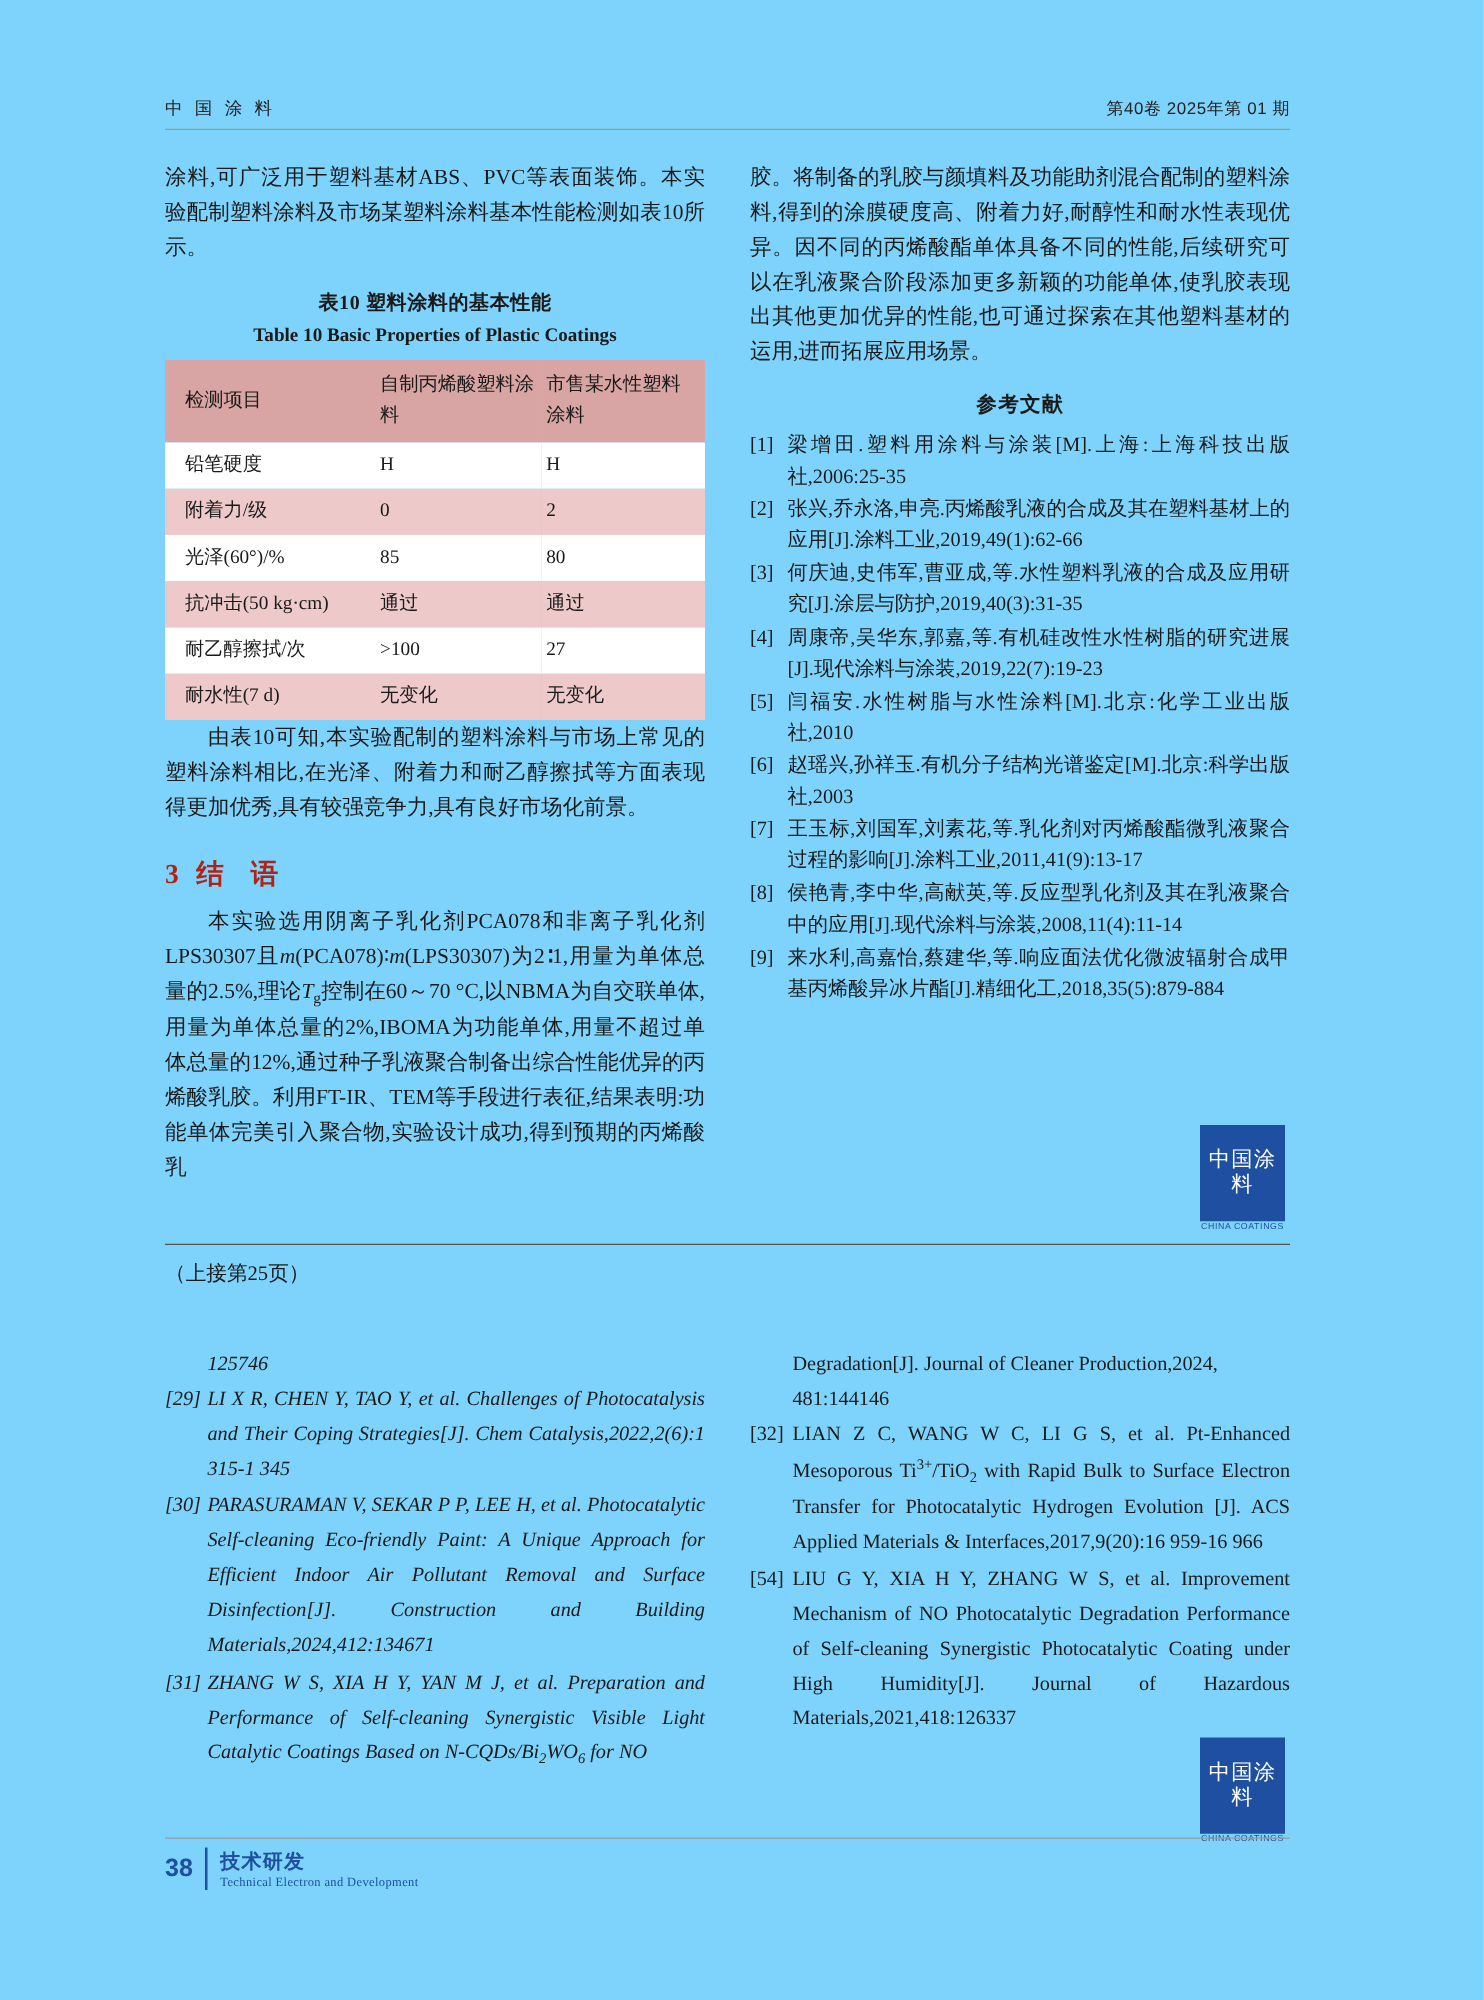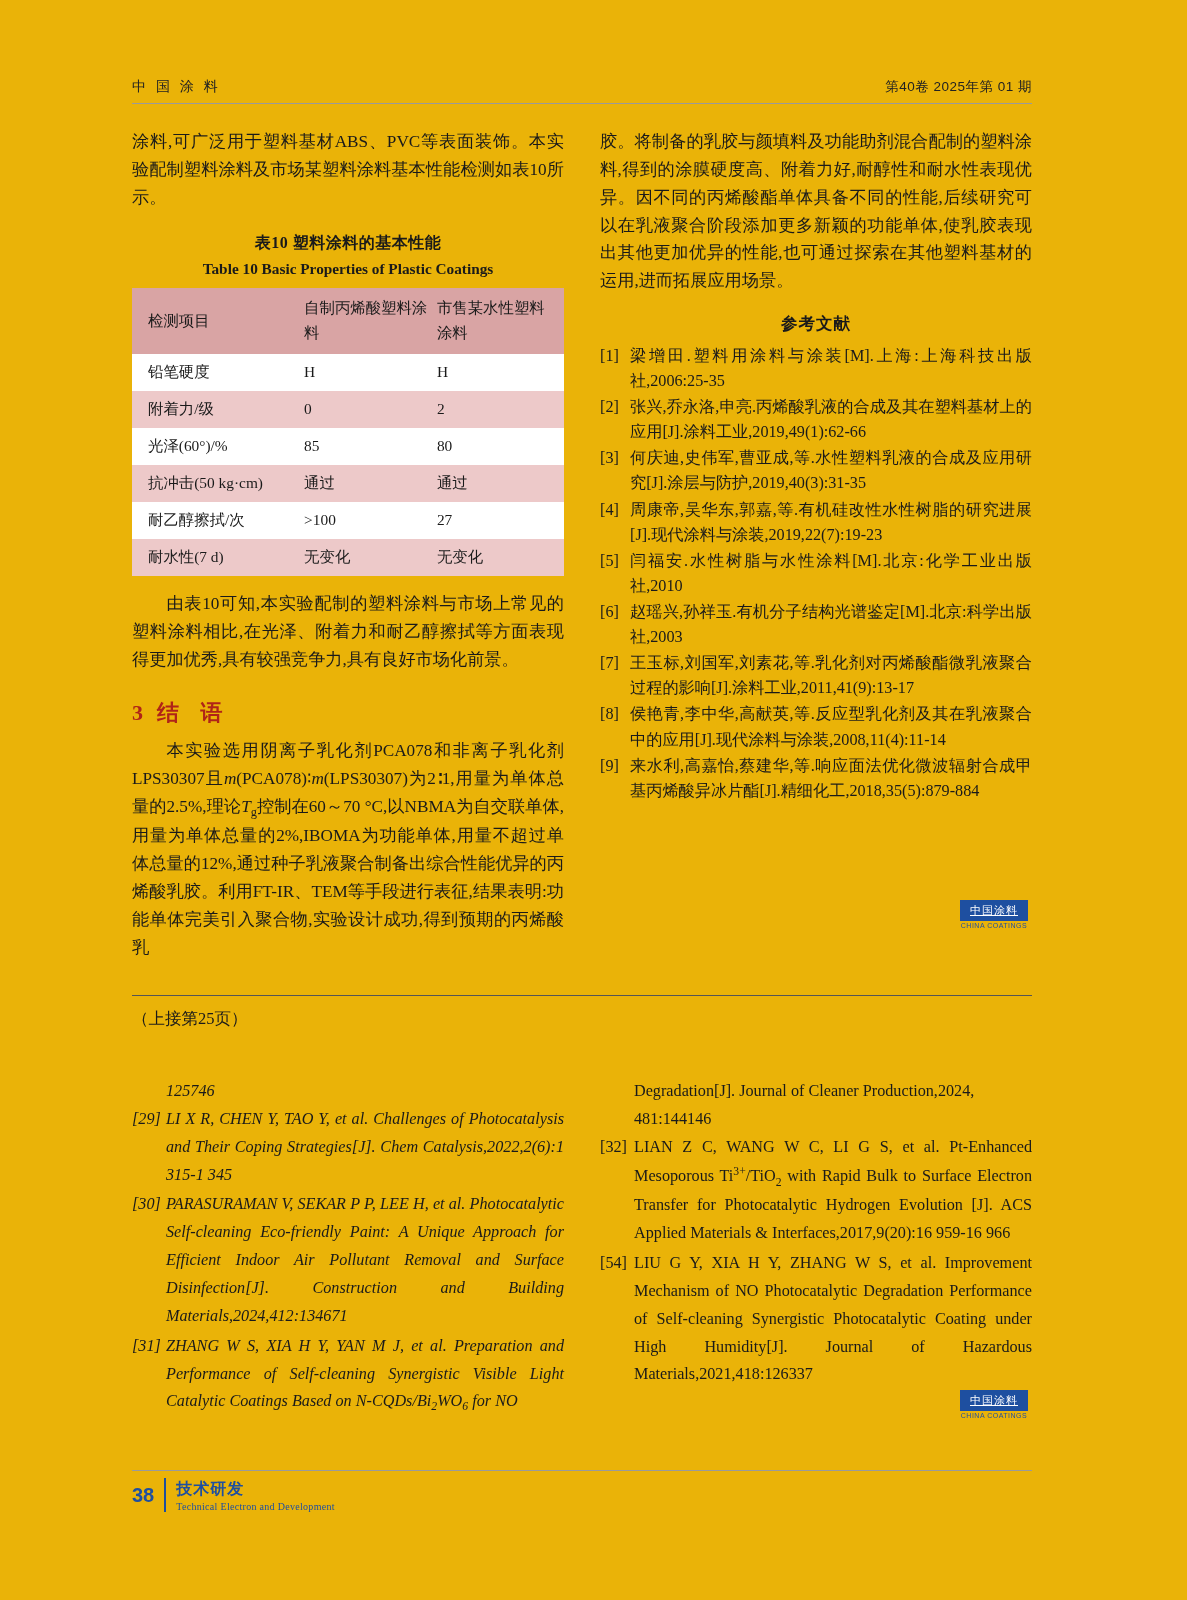--- a/index.html
+++ b/index.html
@@ -13,21 +13,21 @@
     font-family: "Liberation Serif", serif;
     color: #1a1a1a;
     position: relative;
     overflow: hidden;
   }
   .page {
     position: absolute;
     left: 0; top: 0;
     width: 1187px;
     height: 1600px;
-    background: #eab308;
+    background: #7dd3fc;
   }
   
   .header {
     position: absolute;
     left: 132px;
     top: 78px;
     width: 900px;
     display: flex;
     justify-content: space-between;
     align-items: flex-end;
@@ -155,25 +155,24 @@
   
   .logo {
     position: absolute;
     width: 68px;
     text-align: center;
     font-family: "Liberation Sans", sans-serif;
   }
   .logo .cn {
     background: #1e4fa0;
     color: #fff;
-    font-size: 11px;
+    font-size: 17px;
     letter-spacing: 1px;
-    padding: 4px 0;
+    padding: 18px 0;
     line-height: 1.2;
-    text-decoration: underline;
   }
   .logo .en {
     color: #1e4fa0;
     font-size: 7px;
     letter-spacing: 0.5px;
     margin-top: 1px;
   }
   #logo-1 { left: 960px; top: 900px; }
   #logo-2 { left: 960px; top: 1390px; }
 
@@ -304,21 +303,21 @@
           <td>27</td>
         </tr>
         <tr>
           <td>耐水性(7 d)</td>
           <td>无变化</td>
           <td>无变化</td>
         </tr>
       </tbody>
     </table>
 
-    <p class="body indent" style="margin-top:14px;">由表10可知,本实验配制的塑料涂料与市场上常见的塑料涂料相比,在光泽、附着力和耐乙醇擦拭等方面表现得更加优秀,具有较强竞争力,具有良好市场化前景。</p>
+    <p class="body indent" style="">由表10可知,本实验配制的塑料涂料与市场上常见的塑料涂料相比,在光泽、附着力和耐乙醇擦拭等方面表现得更加优秀,具有较强竞争力,具有良好市场化前景。</p>
 
     <div class="section-head">
       <span class="num">3</span><span>结  语</span>
     </div>
 
     <p class="body indent">本实验选用阴离子乳化剂PCA078和非离子乳化剂LPS30307且<i>m</i>(PCA078)∶<i>m</i>(LPS30307)为2∶1,用量为单体总量的2.5%,理论<i>T</i><sub>g</sub>控制在60～70 °C,以NBMA为自交联单体,用量为单体总量的2%,IBOMA为功能单体,用量不超过单体总量的12%,通过种子乳液聚合制备出综合性能优异的丙烯酸乳胶。利用FT-IR、TEM等手段进行表征,结果表明:功能单体完美引入聚合物,实验设计成功,得到预期的丙烯酸乳</p>
   </div>
 
   <div class="col col-right">
     <p class="body">胶。将制备的乳胶与颜填料及功能助剂混合配制的塑料涂料,得到的涂膜硬度高、附着力好,耐醇性和耐水性表现优异。因不同的丙烯酸酯单体具备不同的性能,后续研究可以在乳液聚合阶段添加更多新颖的功能单体,使乳胶表现出其他更加优异的性能,也可通过探索在其他塑料基材的运用,进而拓展应用场景。</p>

